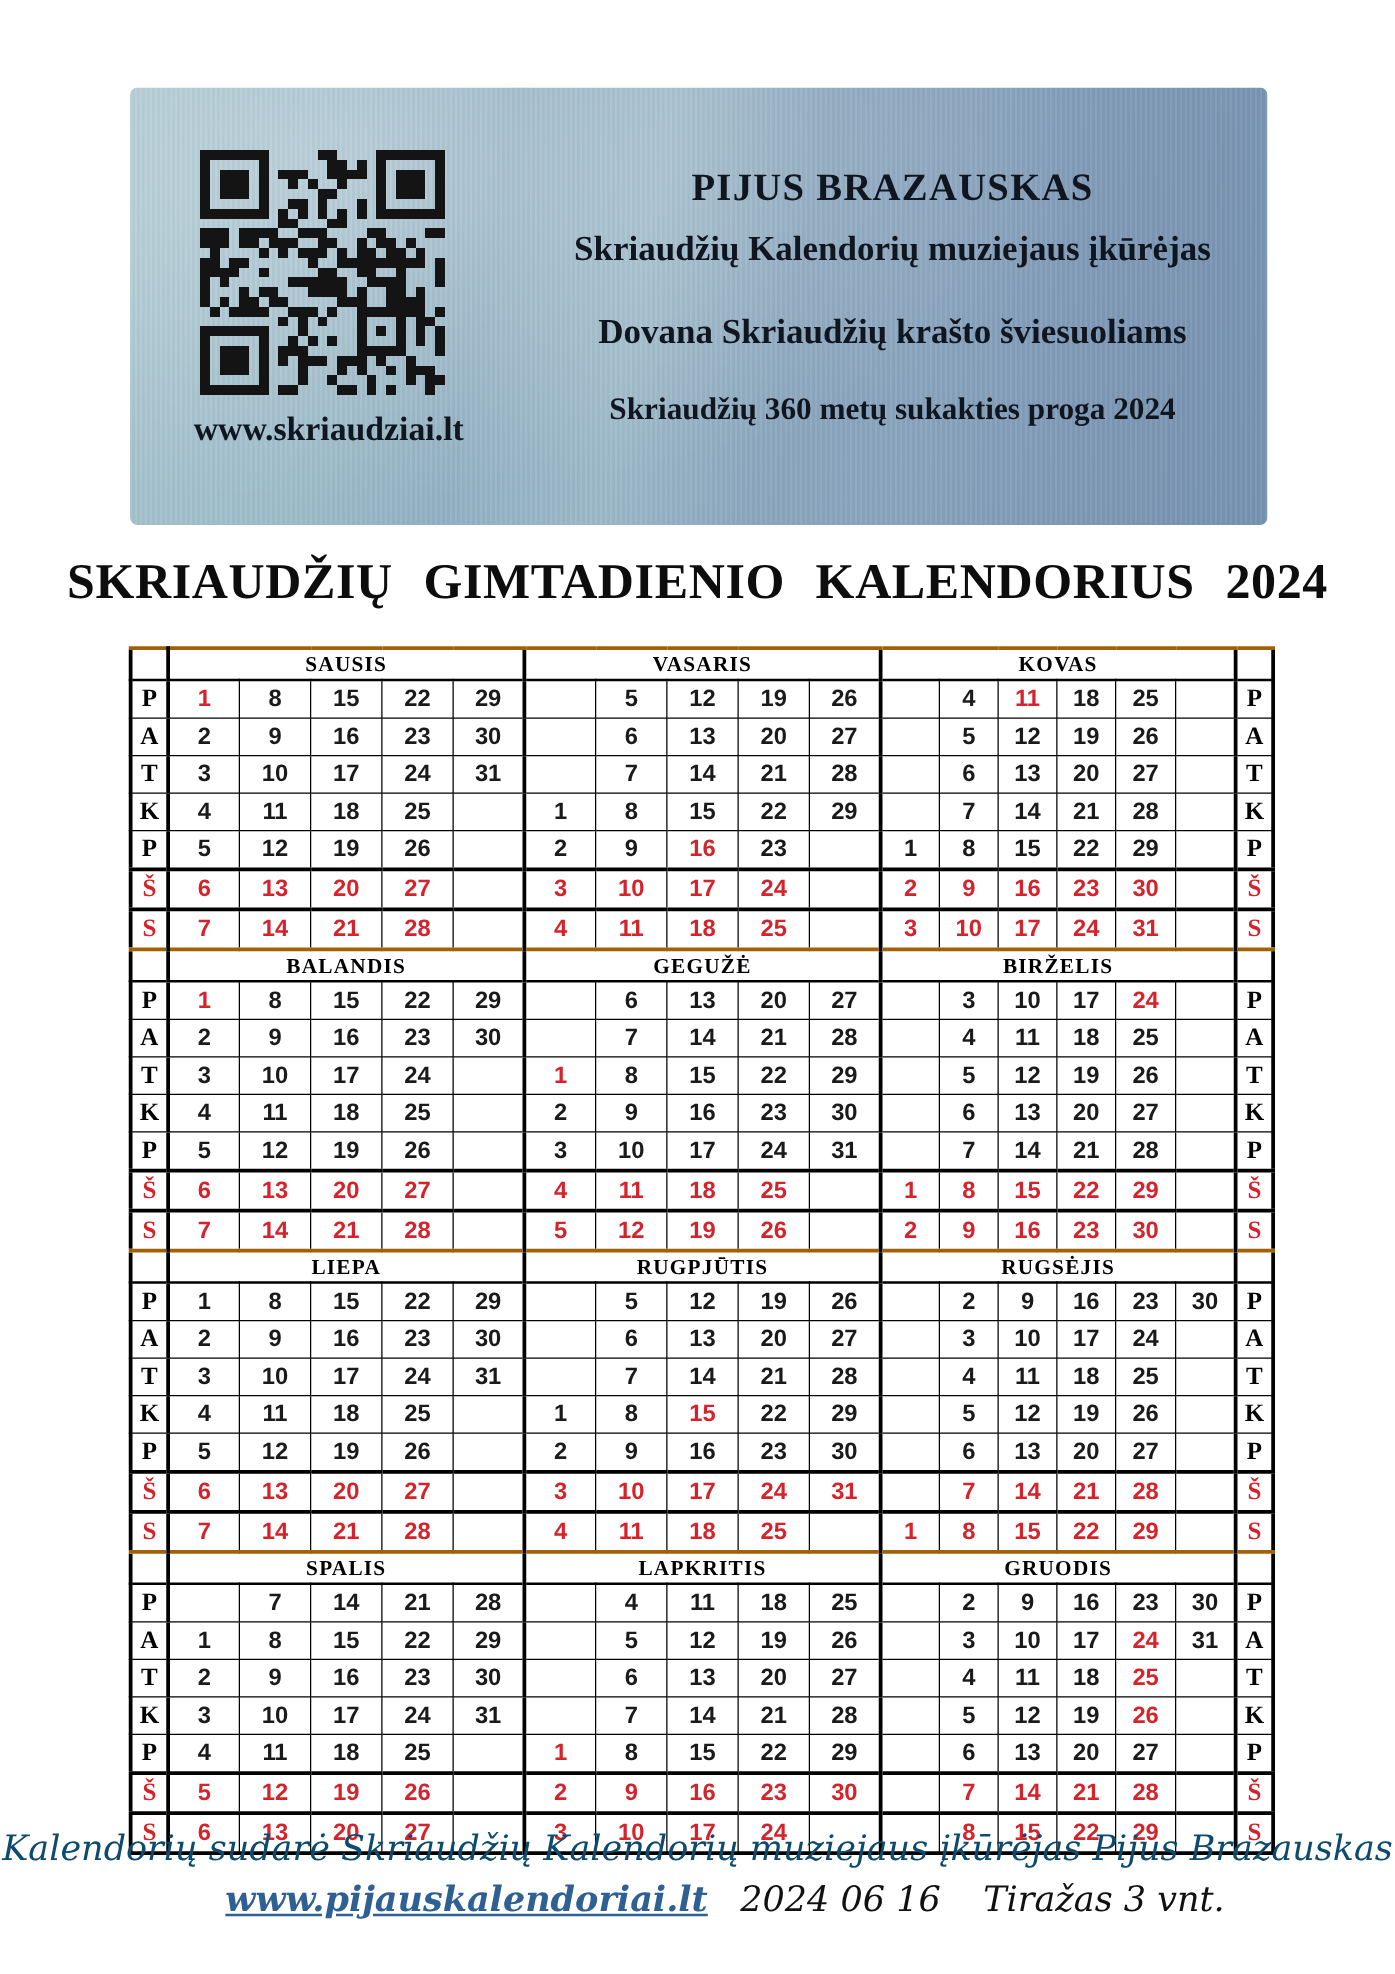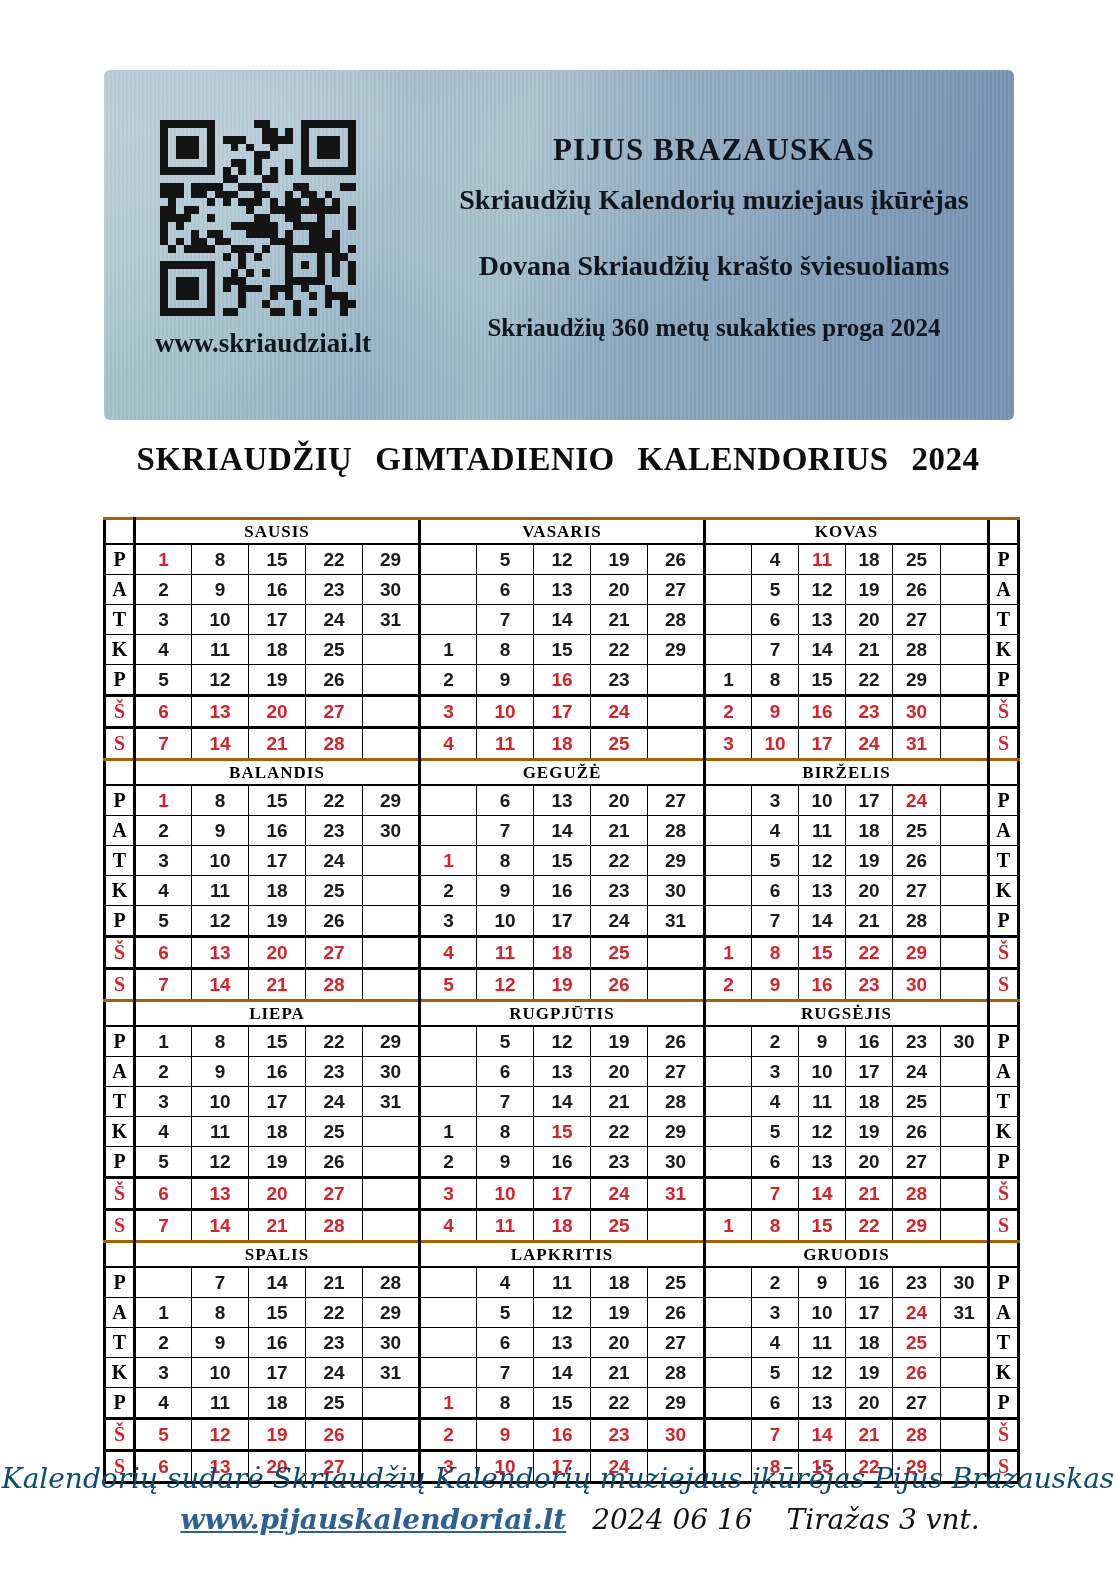--- a/index.html
+++ b/index.html
@@ -17,21 +17,21 @@
   .plaque-site{position:absolute;left:14px;top:258px;width:290px;text-align:center;
     font-weight:bold;font-size:27px;color:#10161f;}
   .pl-line{position:absolute;left:322px;right:12px;text-align:center;font-weight:bold;color:#10161f;}
   .pl1{top:62px;font-size:31px;letter-spacing:1px;}
   .pl2{top:114px;font-size:28px;}
   .pl3{top:180px;font-size:28px;}
   .pl4{top:244px;font-size:25px;}
 
   
   .title{position:absolute;top:441px;left:0;width:100%;text-align:center;
-    font-weight:bold;font-size:33px;letter-spacing:0.5px;word-spacing:14px;color:#0d0d0d;}
+    font-weight:bold;font-size:40px;letter-spacing:0.5px;word-spacing:14px;color:#0d0d0d;}
 
   
   table.cal{position:absolute;left:103px;top:517px;border-collapse:collapse;table-layout:fixed;
     border:3px solid #000;background:#fff;}
   table.cal td{border:1px solid #000;text-align:center;vertical-align:middle;overflow:hidden;
     font-family:"Liberation Sans", sans-serif;font-weight:bold;font-size:19px;color:#1a1a1a;
     height:29px;padding:0;}
   table.cal tr.hdr td{height:23px;border-top:3px solid #a16207;border-bottom:2px solid #000;
     font-family:"Liberation Serif", serif;font-size:17px;letter-spacing:1px;color:#000;}
   table.cal tr.thick-top td{border-top:3px solid #000;}

